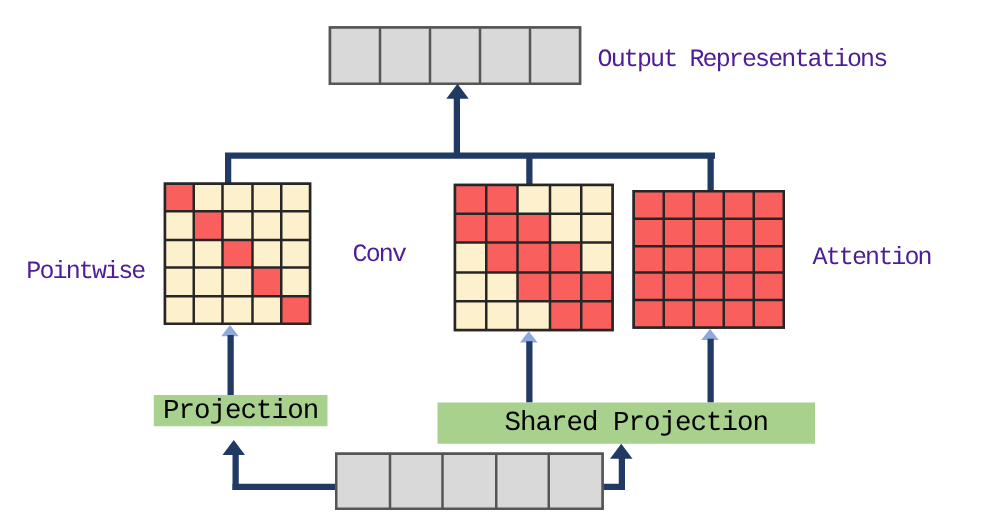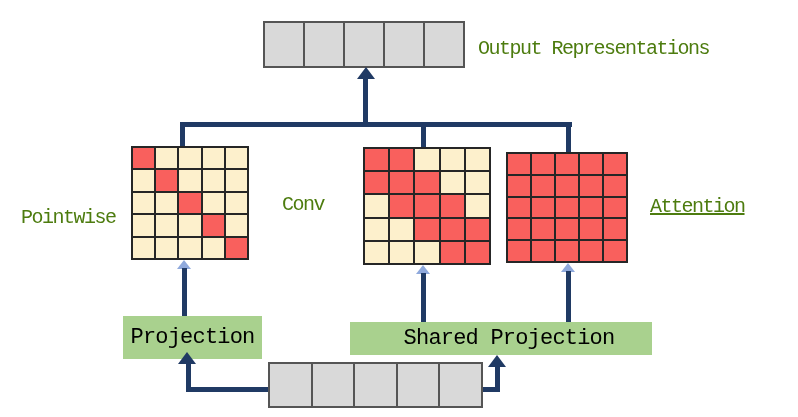--- a/index.html
+++ b/index.html
@@ -13,21 +13,21 @@
     overflow:hidden;
   }
 
   
   .diagram-label{
     position:absolute;
     font-size:20px;
     line-height:24px;
     letter-spacing:-1.5px;
     white-space:nowrap;
-    color:#4d7c0f;
+    color:#4c1d95;
   }
 
   
   .token-row{
     position:absolute;
     display:flex;
     gap:2px;
     background:#555555;
     border:2px solid #555555;
   }
@@ -171,32 +171,32 @@
       <div class="cell active"></div>
       <div class="cell active"></div>
       <div class="cell active"></div>
       <div class="cell active"></div>
       <div class="cell active"></div>
       <div class="cell active"></div>
     </div>
 
   <div class="diagram-label" style="left:21px;top:206px;">Pointwise</div>
   <div class="diagram-label" style="left:282px;top:193px;">Conv</div>
-  <div class="diagram-label" style="left:650px;top:195px;text-decoration:underline;">Attention</div>
+  <div class="diagram-label" style="left:650px;top:195px;">Attention</div>
 
   <div class="tip-up" style="left:177px;top:260px;"></div>
   <div class="line" style="left:182px;top:268px;width:5px;height:48px;"></div>
 
   <div class="tip-up" style="left:416px;top:265px;"></div>
   <div class="line" style="left:421px;top:273px;width:5px;height:49px;"></div>
 
   <div class="tip-up" style="left:561px;top:263px;"></div>
   <div class="line" style="left:566px;top:271px;width:5px;height:51px;"></div>
 
-  <div class="proj-box" style="left:123px;top:316px;width:139px;height:43px;">
+  <div class="proj-box" style="left:123px;top:316px;width:139px;height:25px;">
     <span>Projection</span>
   </div>
   <div class="proj-box" style="left:350px;top:322px;width:302px;height:33px;padding-left:16px;">
     <span>Shared Projection</span>
   </div>
 
   <div class="token-row" style="left:268px;top:362px;width:215px;height:46px;">
       <div class="token-cell"></div>
       <div class="token-cell"></div>
       <div class="token-cell"></div>

